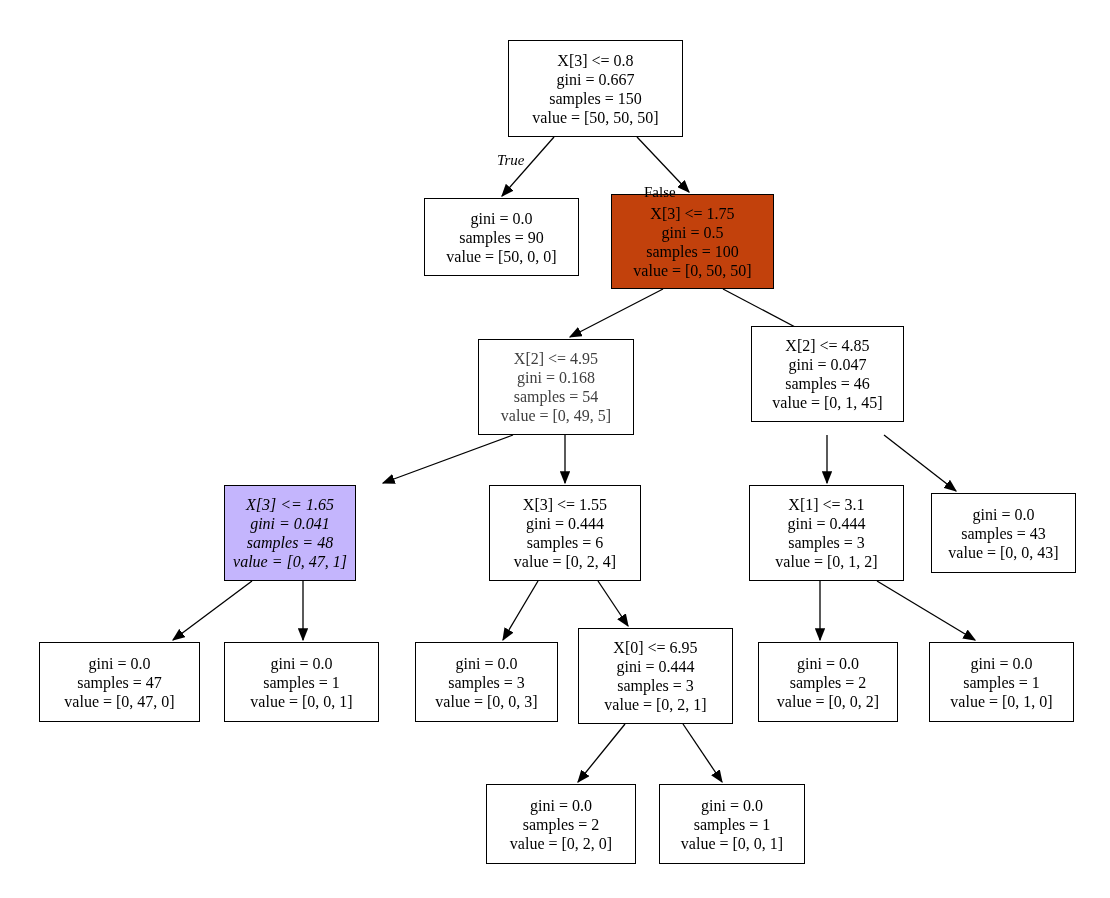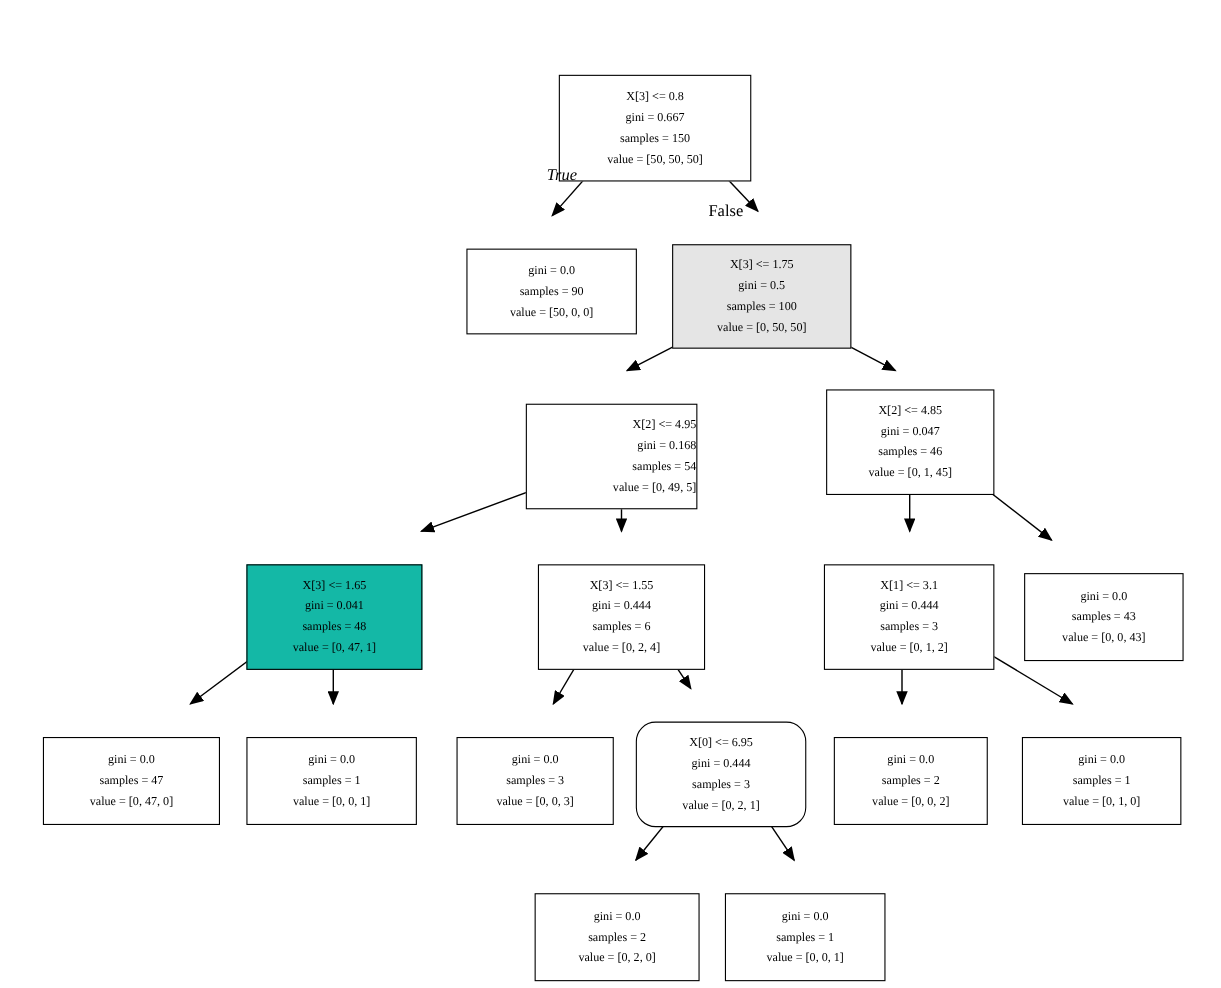--- a/index.html
+++ b/index.html
@@ -29,25 +29,24 @@
   .tree-node {
     position: absolute;
     box-sizing: border-box;
     border: 1px solid #000000;
     background: #ffffff;
     display: flex;
     flex-direction: column;
     align-items: center;
     justify-content: center;
     text-align: center;
-    font-size: 11px;
+    font-size: 16px;
     line-height: 19px;
     color: #000000;
     white-space: nowrap;
-    margin-top: 28px;
   }
   .tree-node .nline {
     display: block;
   }
   .edge-label {
     position: absolute;
     font-size: 15px;
     line-height: 17px;
     color: #000000;
     background: transparent;
@@ -90,39 +89,39 @@
         <span class="nline">X[3] &lt;= 0.8</span>
         <span class="nline">gini = 0.667</span>
         <span class="nline">samples = 150</span>
         <span class="nline">value = [50, 50, 50]</span>
       </div>
       <div class="tree-node" style="left: 424px; top: 198px; width: 155px; height: 78px; border-color: rgb(0, 0, 0); background: rgb(255, 255, 255); color: rgb(0, 0, 0);">
         <span class="nline">gini = 0.0</span>
         <span class="nline">samples = 90</span>
         <span class="nline">value = [50, 0, 0]</span>
       </div>
-      <div class="tree-node" style="left: 611px; top: 194px; width: 163px; height: 95px; border-color: rgb(0, 0, 0); background: #e5e5e5; color: rgb(0, 0, 0);">
+      <div class="tree-node" style="left: 611px; top: 194px; width: 163px; height: 95px; border-color: rgb(0, 0, 0); background: #c2410c; color: rgb(0, 0, 0);">
         <span class="nline">X[3] &lt;= 1.75</span>
         <span class="nline">gini = 0.5</span>
         <span class="nline">samples = 100</span>
         <span class="nline">value = [0, 50, 50]</span>
       </div>
-      <div class="tree-node" style="left: 478px; top: 339px; width: 156px; height: 96px; border-color: rgb(0, 0, 0); background: rgb(255, 255, 255); color: #000000; align-items: flex-end;">
+      <div class="tree-node" style="left: 478px; top: 339px; width: 156px; height: 96px; border-color: rgb(0, 0, 0); background: rgb(255, 255, 255); color: #404040;">
         <span class="nline">X[2] &lt;= 4.95</span>
         <span class="nline">gini = 0.168</span>
         <span class="nline">samples = 54</span>
         <span class="nline">value = [0, 49, 5]</span>
       </div>
       <div class="tree-node" style="left: 751px; top: 326px; width: 153px; height: 96px; border-color: rgb(0, 0, 0); background: rgb(255, 255, 255); color: rgb(0, 0, 0);">
         <span class="nline">X[2] &lt;= 4.85</span>
         <span class="nline">gini = 0.047</span>
         <span class="nline">samples = 46</span>
         <span class="nline">value = [0, 1, 45]</span>
       </div>
-      <div class="tree-node" style="left: 224px; top: 485px; width: 160px; height: 96px; border-color: rgb(0, 0, 0); background: #14b8a6; color: rgb(0, 0, 0);">
+      <div class="tree-node" style="left: 224px; top: 485px; width: 132px; height: 96px; border-color: rgb(0, 0, 0); background: #c4b5fd; color: rgb(0, 0, 0); font-style: italic;">
         <span class="nline">X[3] &lt;= 1.65</span>
         <span class="nline">gini = 0.041</span>
         <span class="nline">samples = 48</span>
         <span class="nline">value = [0, 47, 1]</span>
       </div>
       <div class="tree-node" style="left: 489px; top: 485px; width: 152px; height: 96px; border-color: rgb(0, 0, 0); background: rgb(255, 255, 255); color: rgb(0, 0, 0); align-items: center;">
         <span class="nline">X[3] &lt;= 1.55</span>
         <span class="nline">gini = 0.444</span>
         <span class="nline">samples = 6</span>
         <span class="nline">value = [0, 2, 4]</span>
@@ -146,21 +145,21 @@
       <div class="tree-node" style="left: 224px; top: 642px; width: 155px; height: 80px; border-color: rgb(0, 0, 0); background: rgb(255, 255, 255); color: rgb(0, 0, 0);">
         <span class="nline">gini = 0.0</span>
         <span class="nline">samples = 1</span>
         <span class="nline">value = [0, 0, 1]</span>
       </div>
       <div class="tree-node" style="left: 415px; top: 642px; width: 143px; height: 80px; border-color: rgb(0, 0, 0); background: rgb(255, 255, 255); color: rgb(0, 0, 0);">
         <span class="nline">gini = 0.0</span>
         <span class="nline">samples = 3</span>
         <span class="nline">value = [0, 0, 3]</span>
       </div>
-      <div class="tree-node" style="left: 578px; top: 628px; width: 155px; height: 96px; border-color: rgb(0, 0, 0); background: rgb(255, 255, 255); color: rgb(0, 0, 0); border-radius: 18px;">
+      <div class="tree-node" style="left: 578px; top: 628px; width: 155px; height: 96px; border-color: rgb(0, 0, 0); background: rgb(255, 255, 255); color: rgb(0, 0, 0);">
         <span class="nline">X[0] &lt;= 6.95</span>
         <span class="nline">gini = 0.444</span>
         <span class="nline">samples = 3</span>
         <span class="nline">value = [0, 2, 1]</span>
       </div>
       <div class="tree-node" style="left: 758px; top: 642px; width: 140px; height: 80px; border-color: rgb(0, 0, 0); background: rgb(255, 255, 255); color: rgb(0, 0, 0);">
         <span class="nline">gini = 0.0</span>
         <span class="nline">samples = 2</span>
         <span class="nline">value = [0, 0, 2]</span>
       </div>

